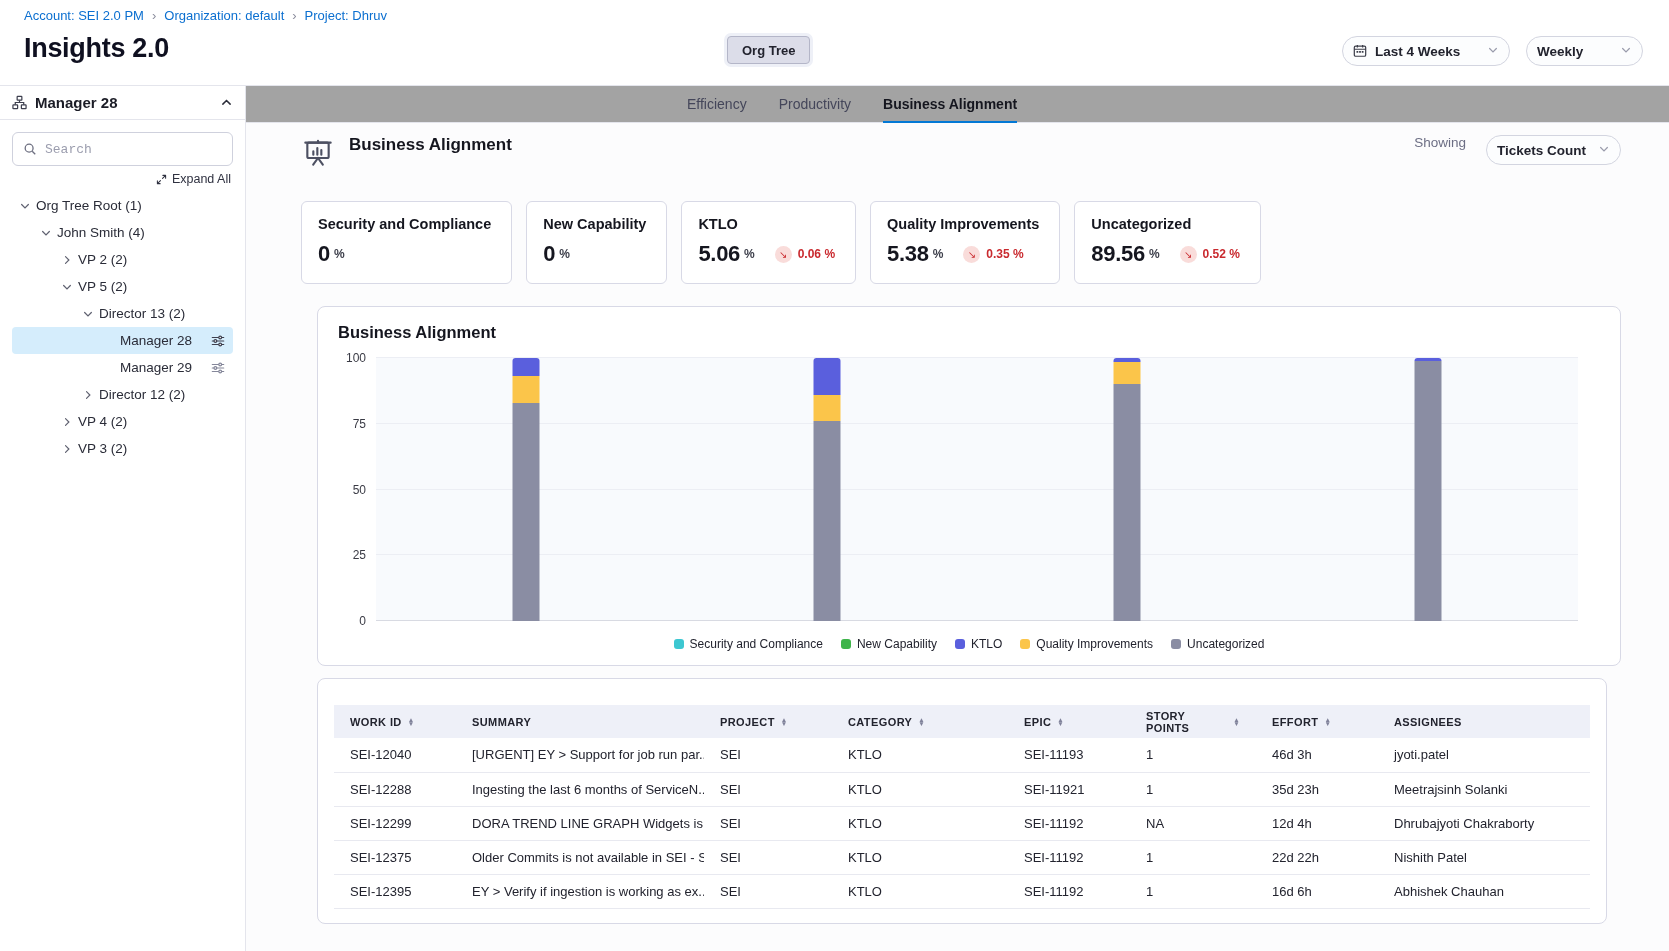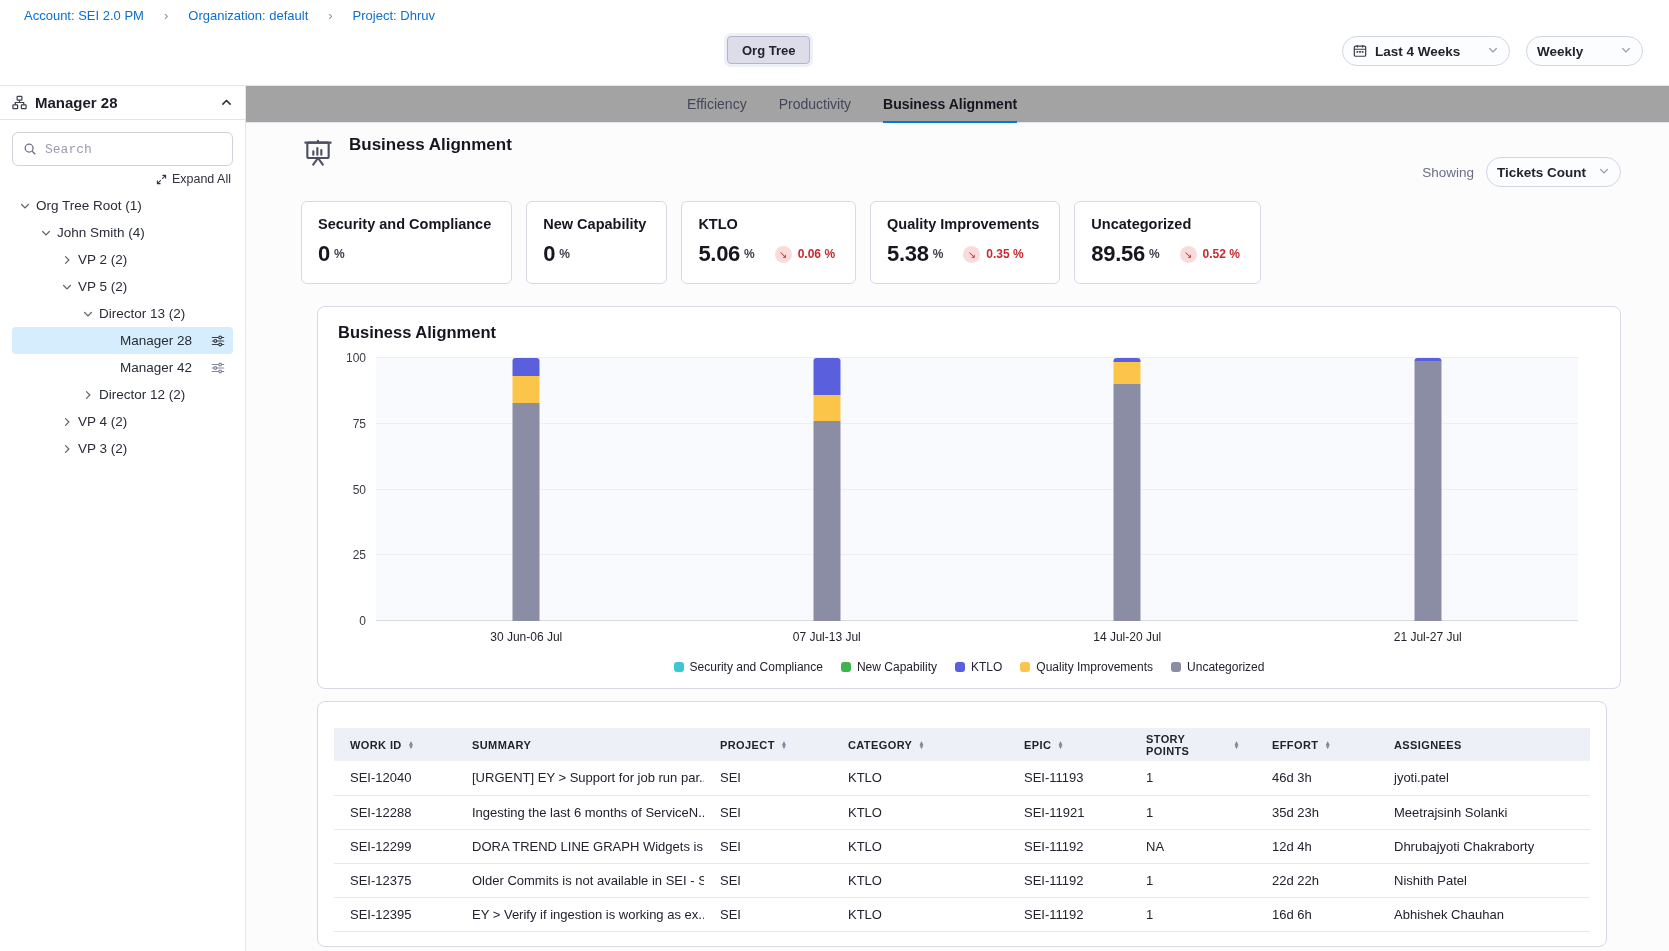--- a/index.html
+++ b/index.html
@@ -2,21 +2,21 @@
 <html><head>
 <meta charset="utf-8">
 <style>
   * { margin:0; padding:0; box-sizing:border-box; }
   html,body { width:1669px; height:951px; overflow:hidden; background:#fff;
               font-family:"Liberation Sans","DejaVu Sans",sans-serif; color:#1b1c26; }
   .app { width:1669px; height:951px; display:flex; flex-direction:column; }
 
   
   .tophdr { padding:8px 24px 0 24px; position:relative; height:85px; flex:0 0 85px; }
-  .crumbs { display:flex; align-items:center; gap:20px; font-size:13px; }
+  .crumbs { display:flex; align-items:center; gap:8px; font-size:13px; }
   .crumbs a { color:#0b6fd0; text-decoration:none; cursor:pointer; }
   .crumb-sep { color:#8a8c9c; font-size:13px; }
   .page-title { font-size:27px; font-weight:700; color:#0f1020; margin-top:10px; letter-spacing:-0.3px; }
   .orgtree-btn { position:absolute; left:727px; top:36px; height:28px; padding:0 14px;
     background:#dcdde9; border:1px solid #b4b6c8; border-radius:4px; box-shadow:0 0 0 3px #eef0f7;
     font-size:13px; font-weight:600; color:#22232e; cursor:pointer;
     font-family:"Liberation Sans",sans-serif; }
   .hdr-right { position:absolute; right:26px; top:36px; display:flex; gap:16px; }
   .select { height:30px; background:#fcfdfe; border:1px solid #d3d5e0; border-radius:15px;
     display:flex; align-items:center; gap:8px; padding:0 10px; font-size:13.5px; font-weight:600;
@@ -58,21 +58,21 @@
   .tab.active { color:#15161f; font-weight:700; border-bottom-color:#0278d5; }
 
   .content { flex:1; padding:12px 48px 0 55px; min-height:0; }
 
   
   .sec-hdr { display:flex; align-items:flex-start; position:relative; height:52px; }
   .sec-icon { width:34px; height:34px; margin-right:14px; margin-top:2px; display:flex;
     align-items:center; justify-content:center; }
   .sec-title { font-size:17px; font-weight:700; color:#15161f; }
   .sec-desc { font-size:13px; color:#4c4e5e; margin-top:5px; }
-  .showing { position:absolute; right:0; top:22px; display:flex; align-items:center; gap:12px; }
+  .showing { position:absolute; right:0; top:0; display:flex; gap:20px; }
   .showing-lbl { font-size:13.5px; color:#6c6e84; }
   .sel-showing { width:135px; }
 
   
   .kpis { display:flex; gap:14px; margin-top:14px; height:83px; }
   .kpi { background:#fff; border:1px solid #d8d9e6; border-radius:6px; padding:14px 20px 12px 16px; }
   .kpi-title { font-size:14.5px; font-weight:700; color:#15161f; }
   .kpi-line { display:flex; align-items:center; margin-top:9px; }
   .kpi-value { font-size:22px; font-weight:800; color:#15161f; letter-spacing:-0.3px; }
   .kpi-unit { font-size:12px; font-weight:600; color:#3c3e4a; margin-left:4px; }
@@ -126,20 +126,21 @@
 <div class="app">
 
   <div class="tophdr">
     <div class="crumbs">
       <a>Account: SEI 2.0 PM</a>
       <span class="crumb-sep">›</span>
       <a>Organization: default</a>
       <span class="crumb-sep">›</span>
       <a>Project: Dhruv</a>
     </div>
+    <div class="page-title">Insights 2.0</div>
     <button class="orgtree-btn">Org Tree</button>
     <div class="hdr-right">
       <div class="select sel-range">
         <span style="display:inline-flex">
           <svg width="14" height="14" viewBox="0 0 16 16" fill="none" stroke="#3c3e4a" stroke-width="1.4">
             <rect x="1.5" y="2.5" width="13" height="11.5" rx="1.5"></rect>
             <path d="M1.5 6h13M5 1v3M11 1v3"></path>
             <rect x="4" y="8" width="2" height="2" fill="#3c3e4a" stroke="none"></rect>
             <rect x="7" y="8" width="2" height="2" fill="#3c3e4a" stroke="none"></rect>
             <rect x="10" y="8" width="2" height="2" fill="#3c3e4a" stroke="none"></rect>
@@ -252,21 +253,21 @@
           <span style="display:inline-flex">
             <svg width="14" height="14" viewBox="0 0 16 16" fill="none" stroke="#3d3f4e" stroke-width="1.4" stroke-linecap="round">
               <path d="M1.5 4h13M1.5 8h13M1.5 12h13"></path>
               <circle cx="10.5" cy="4" r="1.6" fill="#fff"></circle>
                 <circle cx="5" cy="8" r="1.6" fill="#fff"></circle>
                 <circle cx="10.5" cy="12" r="1.6" fill="#fff"></circle>
             </svg>
           </span>
         </div>
         <div class="tree-row" style="padding-left:108px">
-          <span>Manager 42</span>
+          <span>Manager 29</span>
           <span class="spacer"></span>
           <span style="display:inline-flex">
             <svg width="14" height="14" viewBox="0 0 16 16" fill="none" stroke="#85879a" stroke-width="1.4" stroke-linecap="round">
               <path d="M1.5 4h13M1.5 8h13M1.5 12h13"></path>
               <circle cx="10.5" cy="4" r="1.6" fill="#fff"></circle>
                 <circle cx="5" cy="8" r="1.6" fill="#fff"></circle>
                 <circle cx="10.5" cy="12" r="1.6" fill="#fff"></circle>
             </svg>
           </span>
         </div>
@@ -422,26 +423,20 @@
                       </div>
                     </div>
                     <div class="band">
                       <div class="bar">
                         <div class="seg cap" style="height: 1%; background: rgb(90, 95, 221);"></div>
                         <div class="seg" style="height: 99%; background: rgb(138, 141, 163);"></div>
                       </div>
                     </div>
                   </div>
               </div>
-              <div class="xlabels">
-                  <div class="xlabel">30 Jun-06 Jul</div>
-                  <div class="xlabel">07 Jul-13 Jul</div>
-                  <div class="xlabel">14 Jul-20 Jul</div>
-                  <div class="xlabel">21 Jul-27 Jul</div>
-                </div>
             </div>
           </div>
           <div class="legend">
               <div class="leg-item">
                 <span class="leg-swatch" style="background: rgb(61, 199, 209);"></span>
                 <span>Security and Compliance</span>
               </div>
               <div class="leg-item">
                 <span class="leg-swatch" style="background: rgb(62, 180, 74);"></span>
                 <span>New Capability</span>

